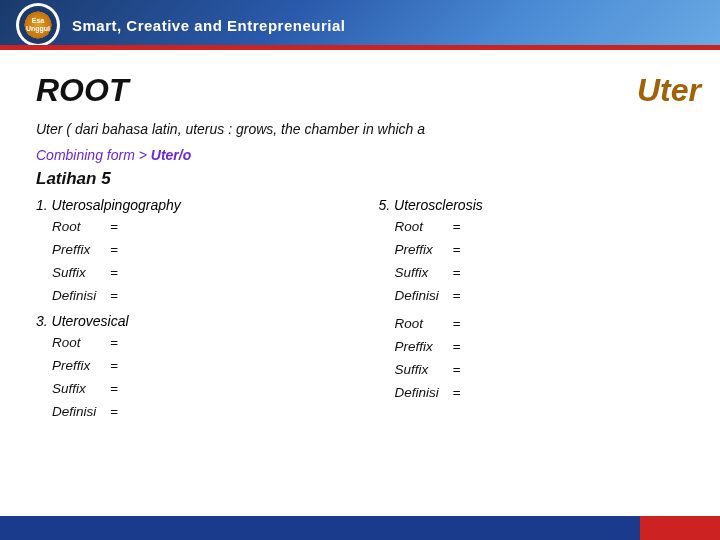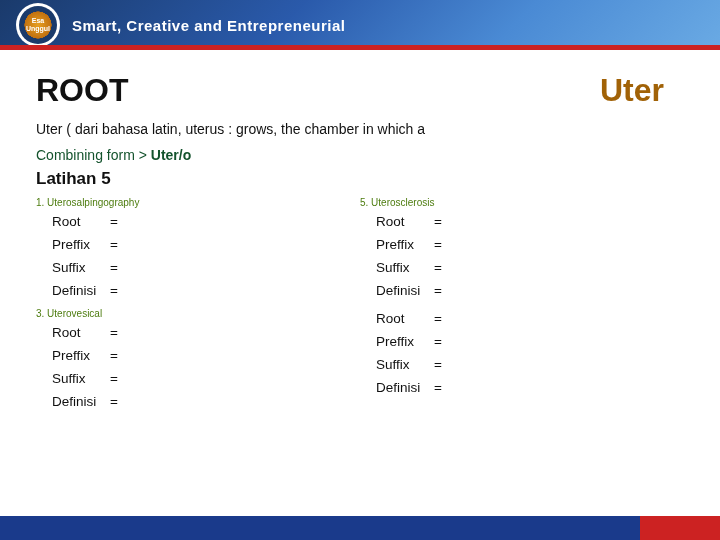--- a/index.html
+++ b/index.html
@@ -63,22 +63,23 @@
       position: absolute;
       bottom: 0;
       left: 0;
       right: 0;
       height: 5px;
       background: #cc2222;
     }
 
     
     .content {
-      padding: 22px 56px 16px 36px;
+      padding: 22px 19px 16px 36px;
       height: calc(540px - 54px - 24px);
+      font-style: italic;
     }
 
     
     .title-row {
       display: flex;
       justify-content: space-between;
       align-items: baseline;
       margin-bottom: 10px;
     }
     .title-root {
@@ -94,21 +95,21 @@
 
     
     .description {
       font-size: 14px;
       color: #111;
       line-height: 1.55;
       margin-bottom: 6px;
     }
     .combining {
       font-size: 14px;
-      color: #14532d;
+      color: #6d28d9;
       margin-bottom: 6px;
     }
     .combining span.bold {
       font-weight: bold;
     }
     .latihan {
       font-size: 17px;
       font-weight: bold;
       color: #111;
       margin-bottom: 8px;
@@ -118,22 +119,22 @@
     .exercise-grid {
       display: grid;
       grid-template-columns: 1fr 1fr;
       gap: 0 20px;
     }
 
     .exercise-item {
       margin-bottom: 6px;
     }
     .exercise-title {
-      font-size: 10px;
-      color: #4d7c0f;
+      font-size: 14px;
+      color: #000000;
       margin-bottom: 3px;
     }
     .exercise-fields {
       padding-left: 16px;
     }
     .field-row {
       display: flex;
       align-items: center;
       font-size: 13.5px;
       color: #111;

